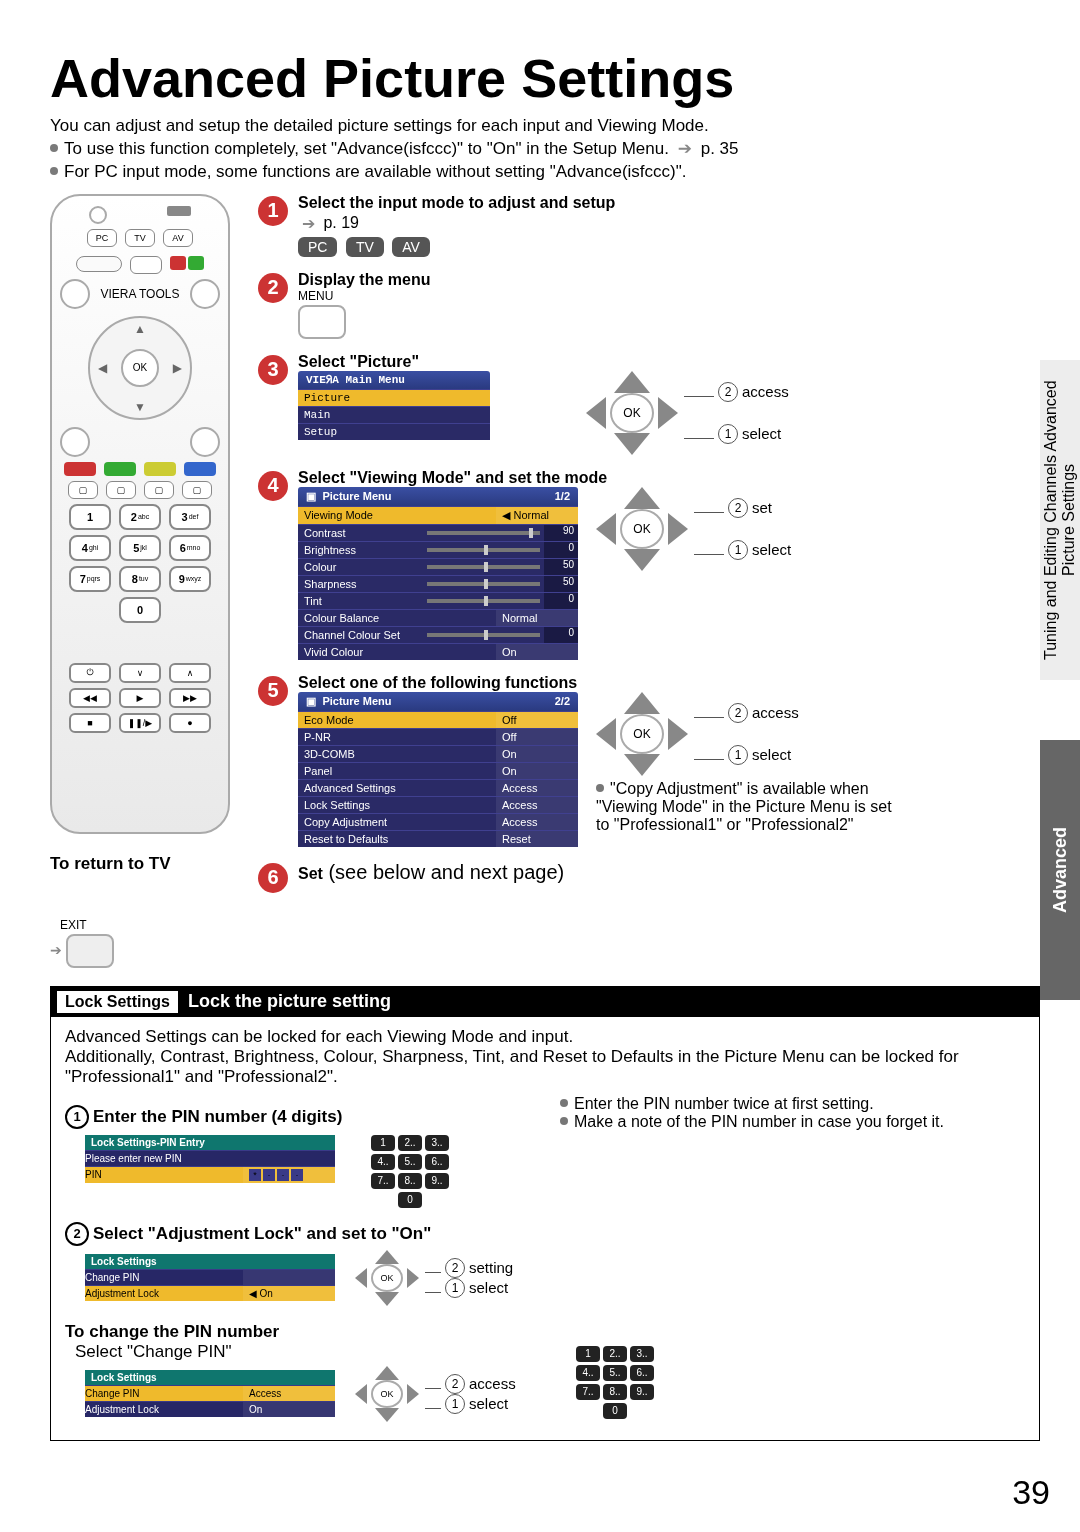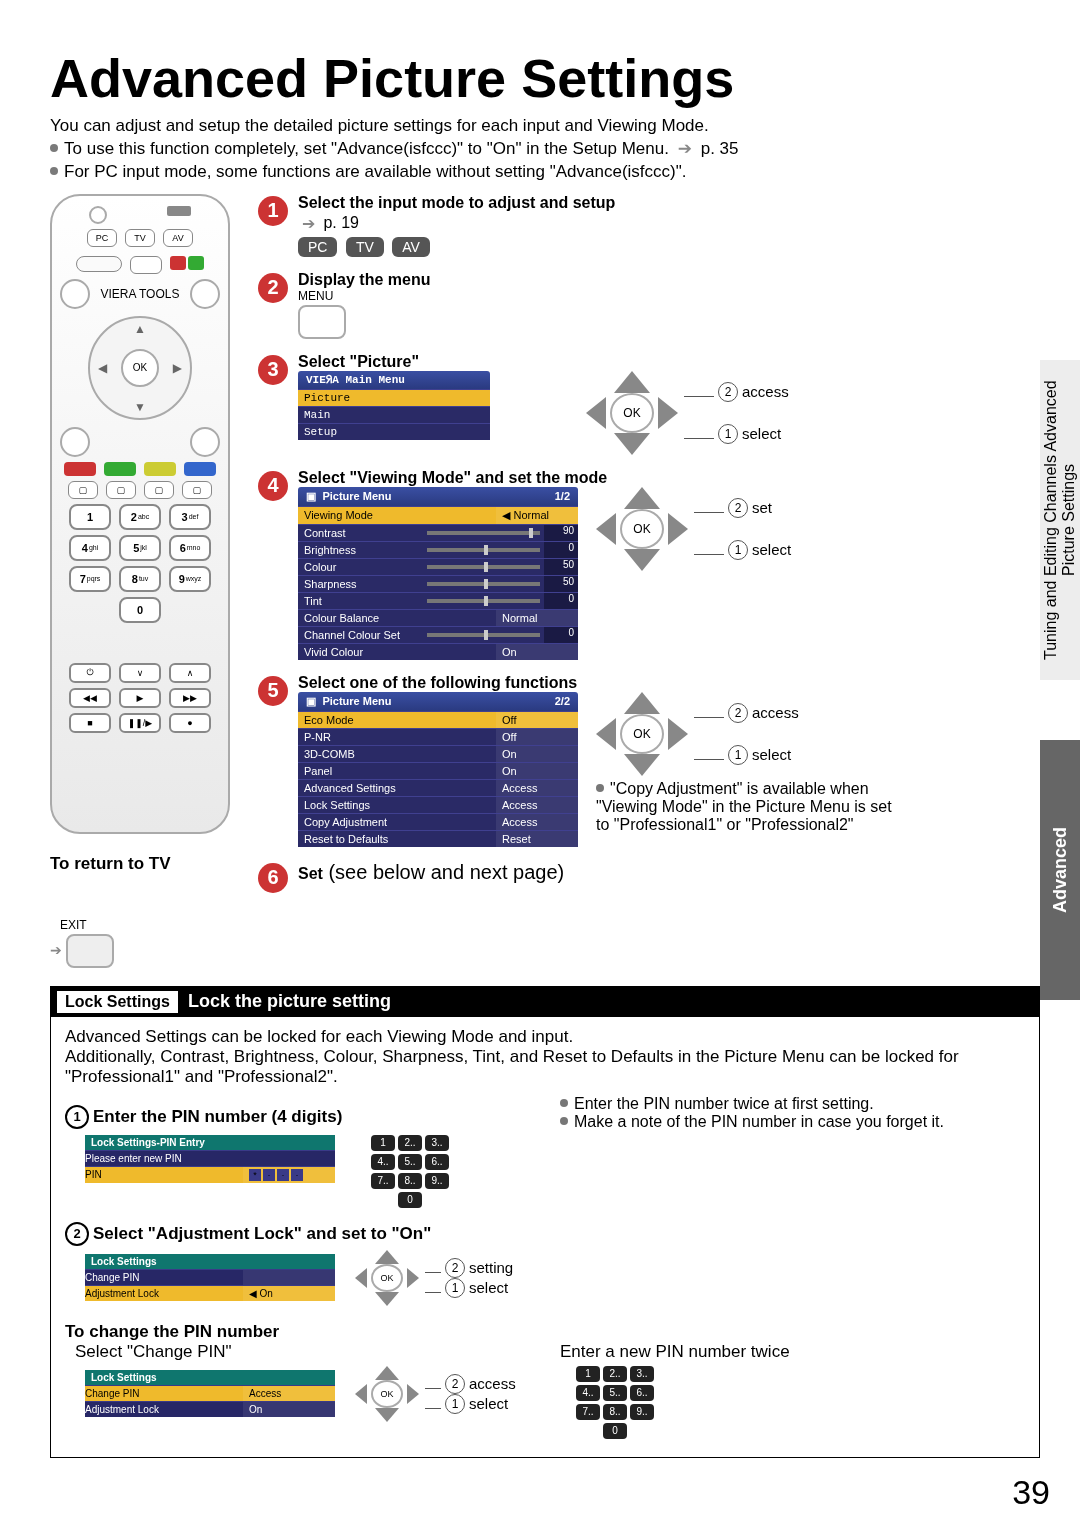--- a/index.html
+++ b/index.html
@@ -638,21 +638,20 @@
                 <div class="nav-label">
                     <span class="leader" style="width:16px;"></span>
                     <span class="circ-num">1</span>
                     <span>select</span>
                   </div>
               </div>
             </div>
           </div>
         </div>
         <div style="flex:1;">
-          <div>Enter a new PIN number twice</div>
           <div class="keypad" style="margin-top:4px;">
             <div class="kr">
                 <span class="key">1</span>
                 <span class="key">2..</span>
                 <span class="key">3..</span>
               </div>
             <div class="kr">
                 <span class="key">4..</span>
                 <span class="key">5..</span>
                 <span class="key">6..</span>

